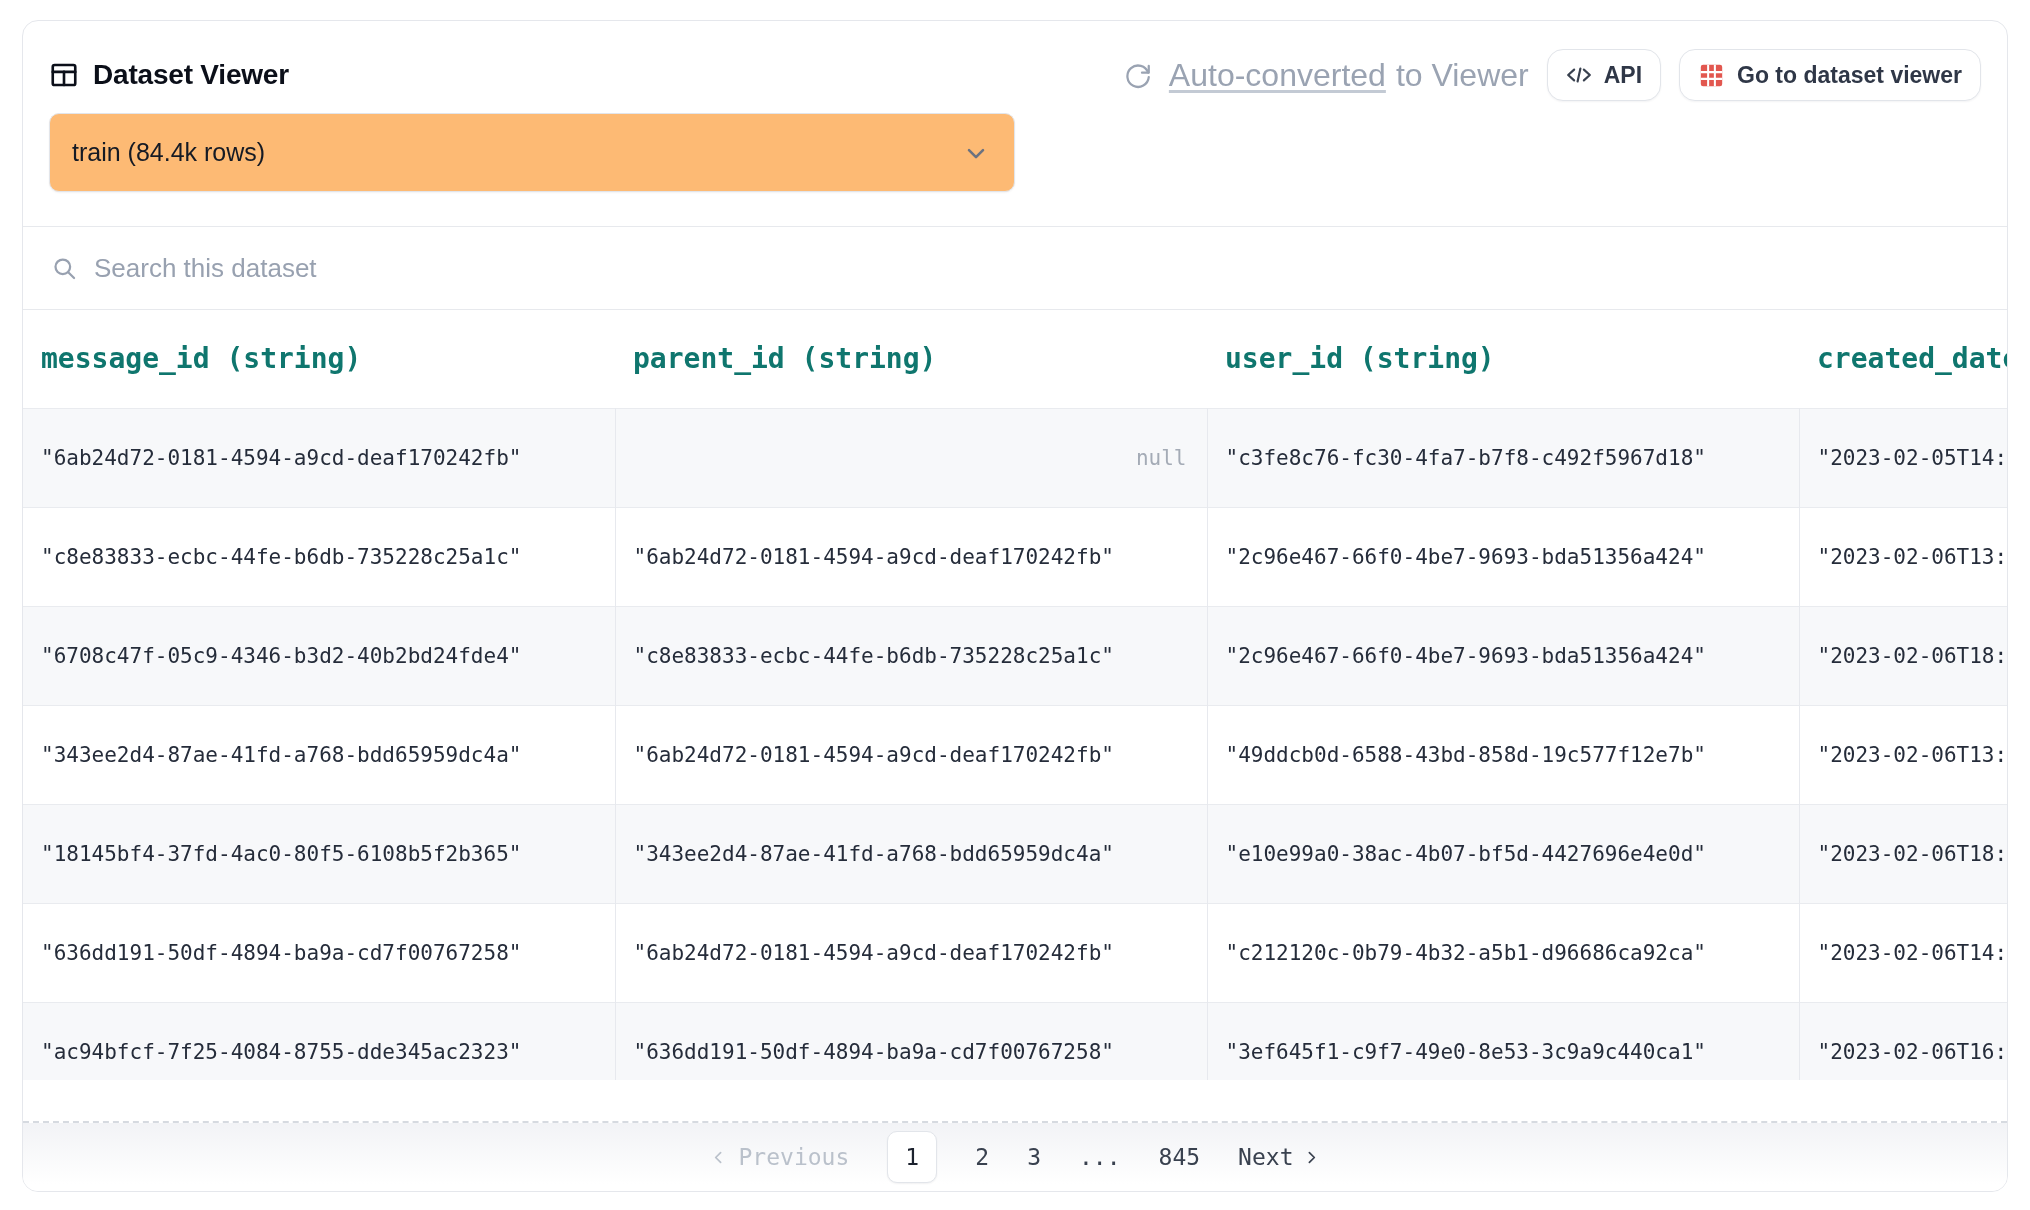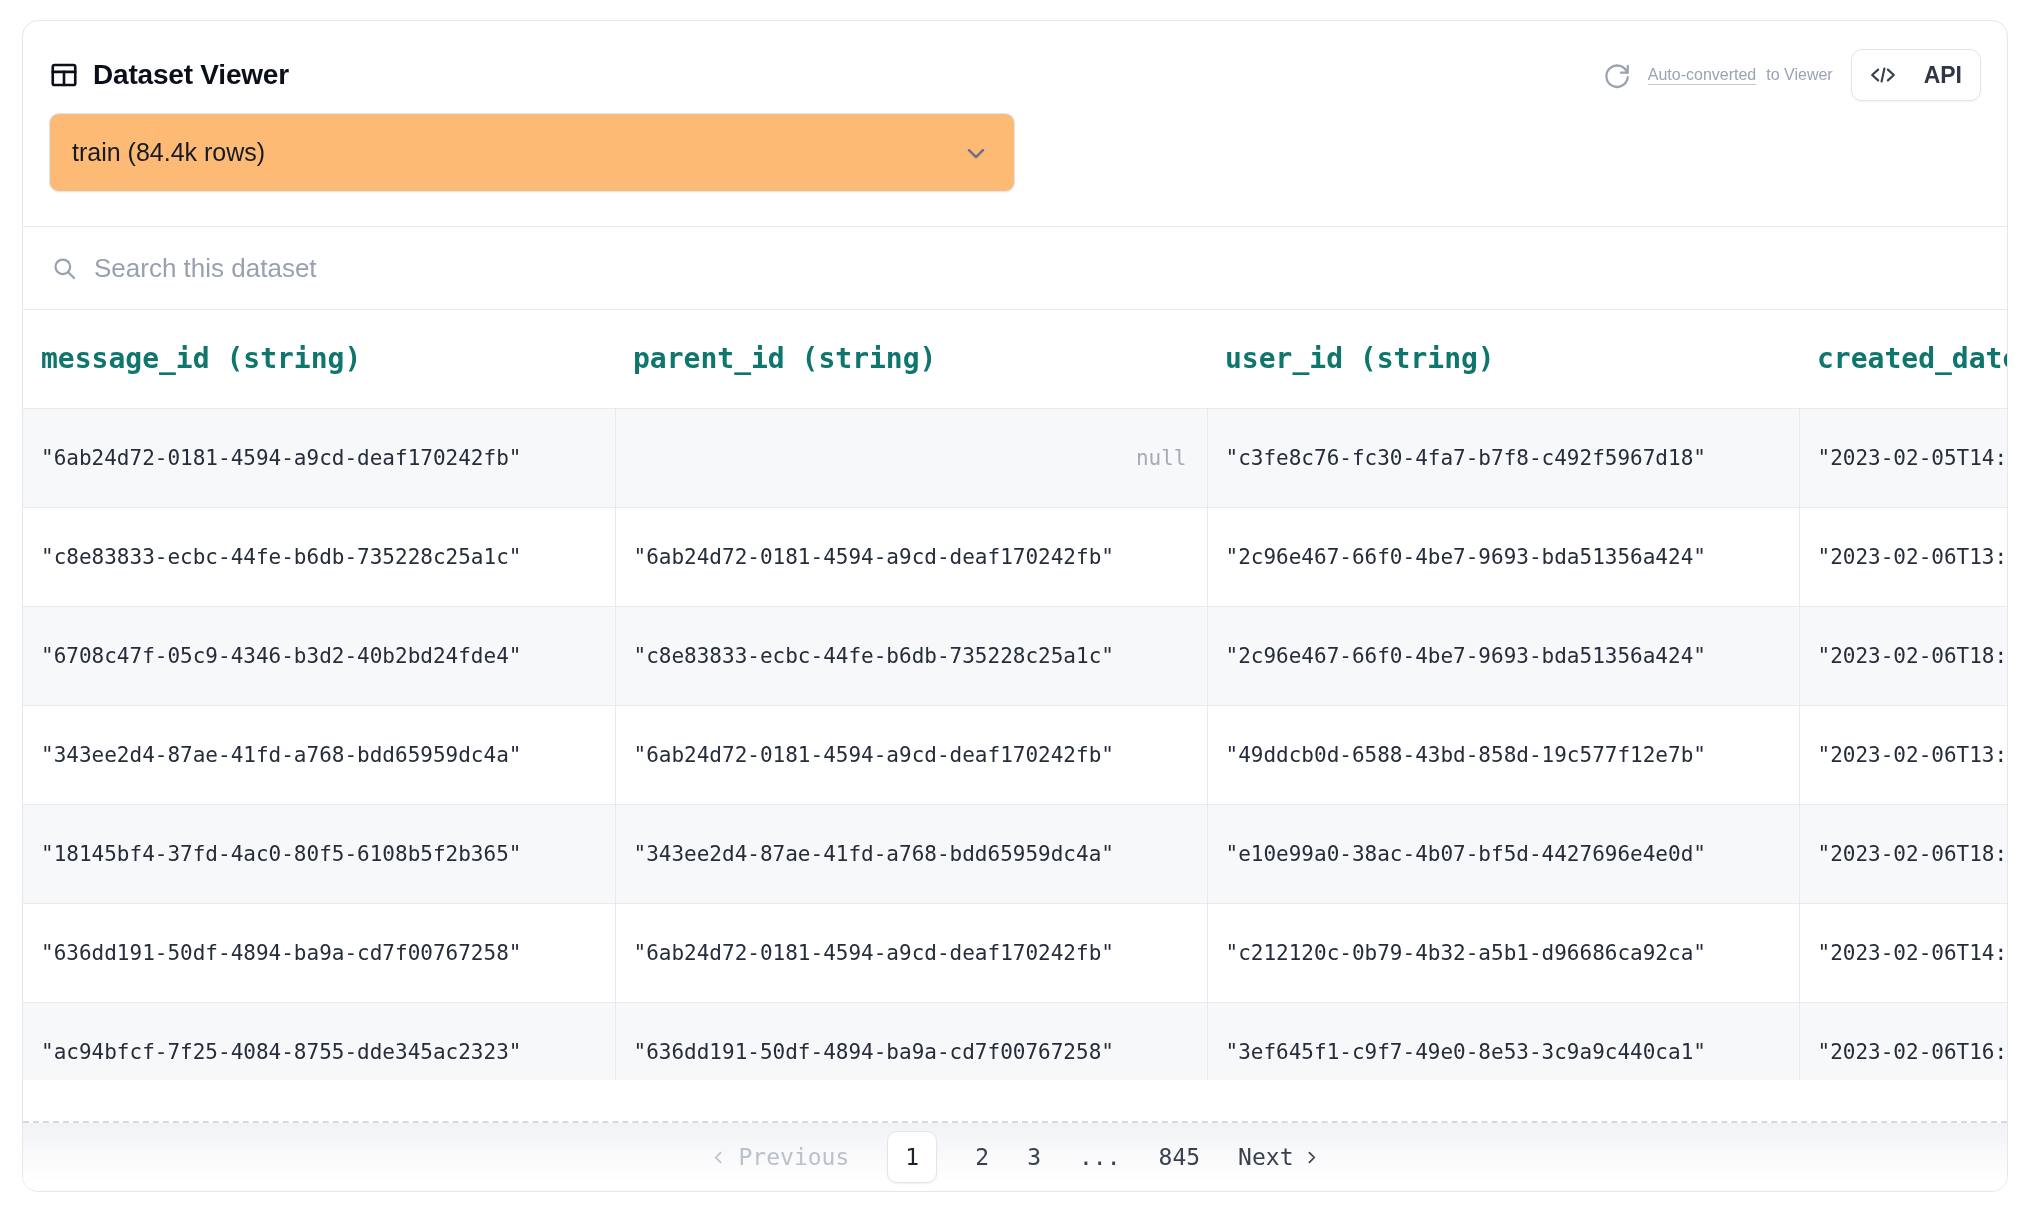--- a/index.html
+++ b/index.html
@@ -18,25 +18,25 @@
     border-radius: 16px;
     overflow: hidden;
     display: flex; flex-direction: column;
   }
   
   .card-head { padding: 30px 26px 0 26px; }
   .title-row { display: flex; align-items: center; justify-content: space-between; height: 48px; }
   .title-left { display: flex; align-items: center; gap: 14px; }
   .title-left h1 { font-size: 28px; font-weight: 700; color: #0b0f19; letter-spacing: -0.2px; }
   .title-right { display: flex; align-items: center; gap: 18px; }
-  .autoconv { font-size: 16px; color: #9aa3b2; display: inline-flex; align-items: center; gap: 10px; }
+  .autoconv { font-size: 32px; color: #9aa3b2; display: inline-flex; align-items: center; gap: 10px; }
   .autoconv .underlined { text-decoration: underline; text-decoration-color: #c3cad4; text-underline-offset: 4px; }
   .btn {
-    display: inline-flex; align-items: center; gap: 28px;
-    background: #ffffff; border: 1px solid #e2e5ea; border-radius: 11px;
+    display: inline-flex; align-items: center; gap: 12px;
+    background: #ffffff; border: 1px solid #e2e5ea; border-radius: 16px;
     height: 52px; padding: 0 18px;
     font-size: 23px; font-weight: 600; color: #2f3747;
     font-family: "Liberation Sans", sans-serif;
     box-shadow: 0 1px 2px rgba(16,24,40,.05);
     cursor: pointer;
   }
   .split-label { margin-top: 30px; font-size: 25px; color: #434b5a; height: 32px; }
   .select {
     margin-top: 14px; width: 966px; height: 79px;
     border: 1px solid #e2e5ea; border-radius: 10px; background: #fdba74;
@@ -127,20 +127,32 @@
         <button class="btn">
           <span class="icon">
             <svg width="26" height="26" viewBox="0 0 24 24" fill="none" stroke="#39414f" stroke-width="2" stroke-linecap="round" stroke-linejoin="round">
               <polyline points="16.5 17 22 12 16.5 7"></polyline>
               <polyline points="7.5 7 2 12 7.5 17"></polyline>
               <line x1="13.3" y1="6" x2="10.7" y2="18"></line>
             </svg>
           </span>
           <span>API</span>
         </button>
+        <button class="btn">
+          <span class="icon">
+            <svg width="27" height="27" viewBox="0 0 24 24">
+              <rect x="2.5" y="2.5" width="19" height="19" rx="2" fill="#e2574f"></rect>
+              <line x1="2.5" y1="9" x2="21.5" y2="9" stroke="#ffffff" stroke-width="1.8"></line>
+              <line x1="2.5" y1="15" x2="21.5" y2="15" stroke="#ffffff" stroke-width="1.8"></line>
+              <line x1="9" y1="2.5" x2="9" y2="21.5" stroke="#ffffff" stroke-width="1.8"></line>
+              <line x1="15" y1="2.5" x2="15" y2="21.5" stroke="#ffffff" stroke-width="1.8"></line>
+            </svg>
+          </span>
+          <span>Go to dataset viewer</span>
+        </button>
       </div>
     </div>
 
 
     <div class="select">
       <span>train (84.4k rows)</span>
       <span class="icon">
         <svg width="28" height="28" viewBox="0 0 24 24" fill="none" stroke="#6b7280" stroke-width="2.2" stroke-linecap="round" stroke-linejoin="round">
           <polyline points="6 9.5 12 15.5 18 9.5"></polyline>
         </svg>

